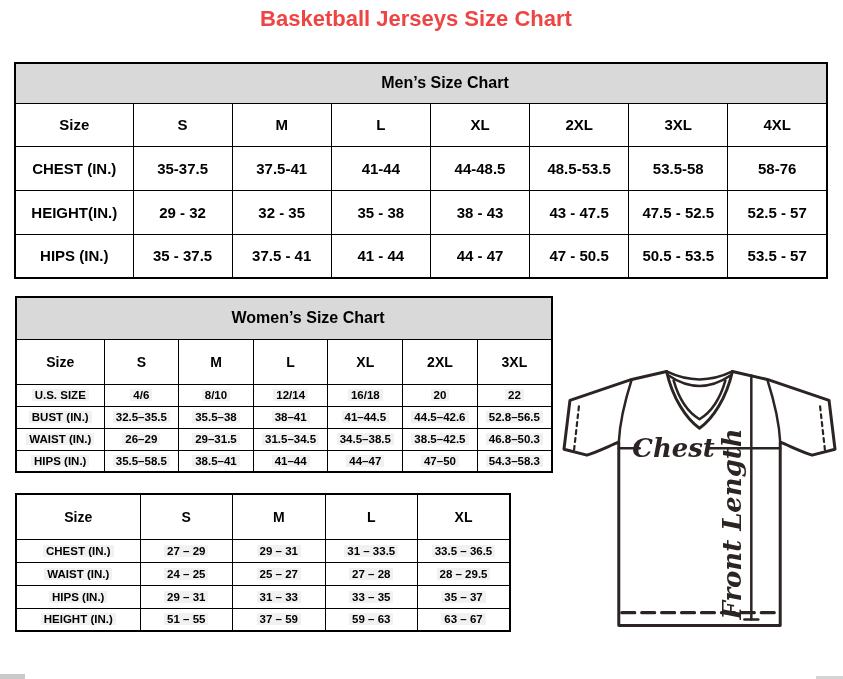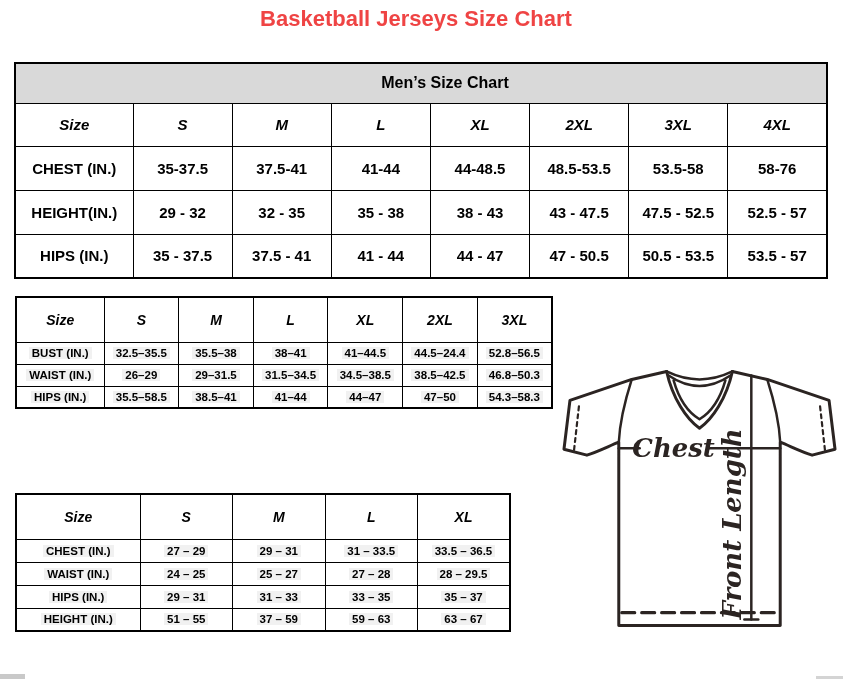--- a/index.html
+++ b/index.html
@@ -16,21 +16,21 @@
     position:absolute; border-collapse:collapse; table-layout:fixed;
     background:#fff; border:2px solid #000;
   }
   table.sizing th, table.sizing td {
     border:1px solid #000; text-align:center; vertical-align:middle;
     color:#000; font-weight:bold; overflow:hidden; white-space:nowrap;
   }
   .band-cell { background:#d9d9d9; font-size:16px;padding-left:48px; }
   .band-row { height:40px; }
   .size-row { height:43px; }
-  .size-row th { font-size:15px;font-style:italic; }
+  .size-row th { font-size:15px; }
 
   
   .mens { left:14px; top:62px; width:814px; }
   .mens tbody tr { height:44px; }
   .mens tbody th, .mens tbody td { font-size:15px; }
 
   
   .womens { left:15px; top:296px; width:538px; }
   .womens .band-row { height:42px; }
   .womens .size-row { height:45px; }
@@ -130,38 +130,50 @@
       <colgroup>
         <col style="width: 88px;">
         <col>
         <col>
         <col>
         <col>
         <col>
         <col>
       </colgroup>
     <thead>
+      <tr class="band-row">
+        <th class="band-cell" colspan="7">Women’s Size Chart</th>
+      </tr>
       <tr class="size-row">
           <th>Size</th>
           <th>S</th>
           <th>M</th>
           <th>L</th>
           <th>XL</th>
           <th>2XL</th>
           <th>3XL</th>
         </tr>
     </thead>
     <tbody>
         <tr>
+          <th><span class="hl">U.S. SIZE</span></th>
+          <td><span class="hl">4/6</span></td>
+          <td><span class="hl">8/10</span></td>
+          <td><span class="hl">12/14</span></td>
+          <td><span class="hl">16/18</span></td>
+          <td><span class="hl">20</span></td>
+          <td><span class="hl">22</span></td>
+        </tr>
+        <tr>
           <th><span class="hl">BUST (IN.)</span></th>
           <td><span class="hl">32.5–35.5</span></td>
           <td><span class="hl">35.5–38</span></td>
           <td><span class="hl">38–41</span></td>
           <td><span class="hl">41–44.5</span></td>
-          <td><span class="hl">44.5–24.4</span></td>
+          <td><span class="hl">44.5–42.6</span></td>
           <td><span class="hl">52.8–56.5</span></td>
         </tr>
         <tr>
           <th><span class="hl">WAIST (IN.)</span></th>
           <td><span class="hl">26–29</span></td>
           <td><span class="hl">29–31.5</span></td>
           <td><span class="hl">31.5–34.5</span></td>
           <td><span class="hl">34.5–38.5</span></td>
           <td><span class="hl">38.5–42.5</span></td>
           <td><span class="hl">46.8–50.3</span></td>

